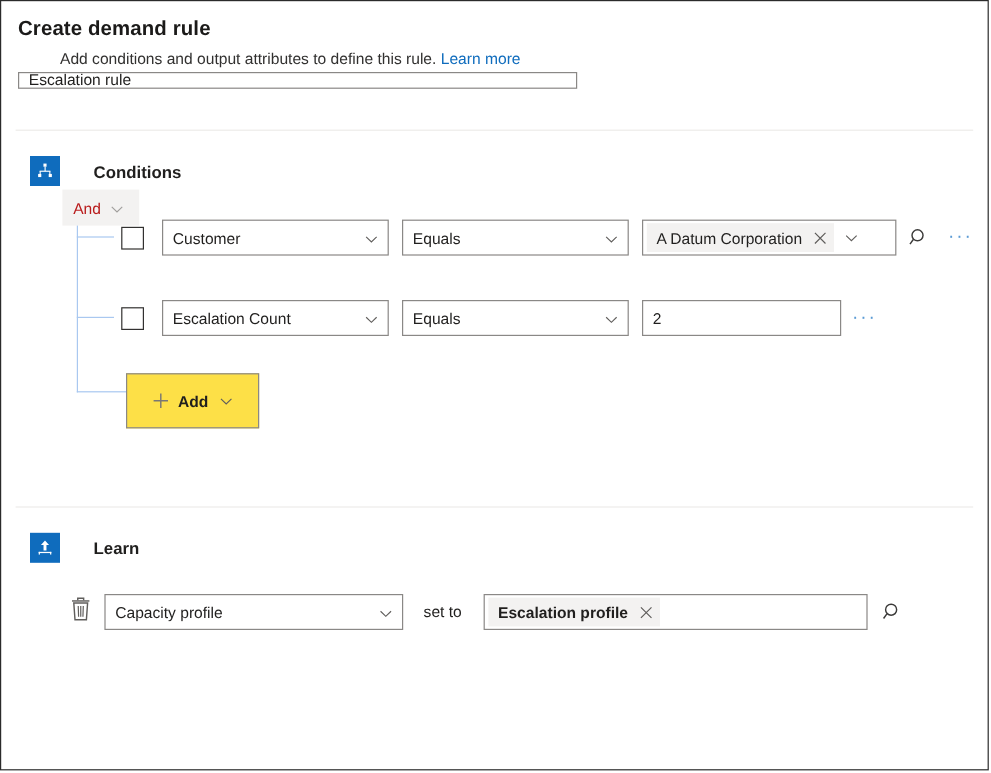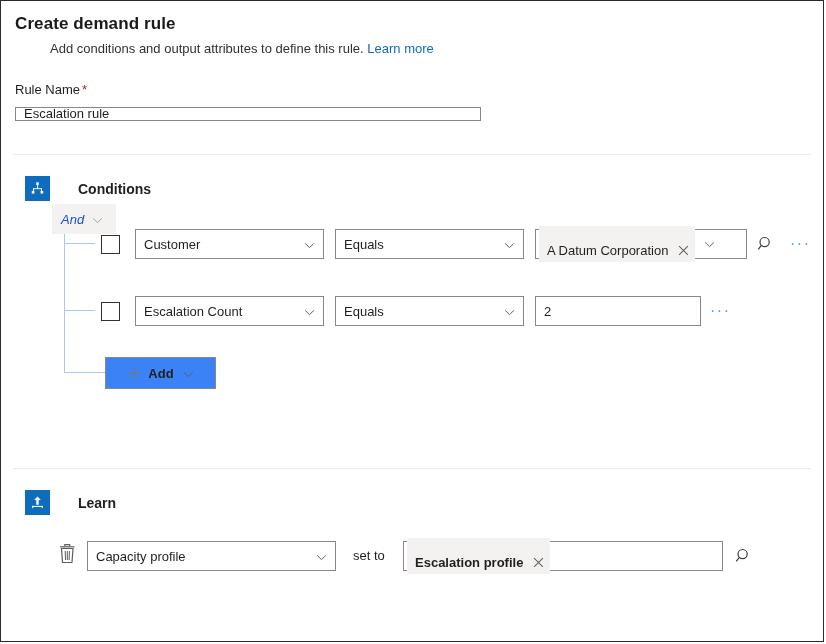--- a/index.html
+++ b/index.html
@@ -113,22 +113,21 @@
     background: #f3f2f1;
     display: flex;
     align-items: center;
     padding: 0 9px;
     box-sizing: border-box;
     cursor: pointer;
     user-select: none;
   }
   .and-box span {
     font-size: 13px;
-    color: #1d4ed8;
-    font-style: italic;
+    color: #b91c1c;
   }
   .and-box .chev { margin-left: 8px; }
 
   
   .tree-v {
     position: absolute;
     left: 63px;
     top: 33px;
     width: 1px;
     background: #a9c8f0;
@@ -192,21 +191,21 @@
     box-sizing: border-box;
     display: flex;
     align-items: center;
     padding: 0 3px 0 3px;
   }
   .chip {
     background: #f3f2f1;
     height: 24px;
     display: flex;
     align-items: center;
-    padding: 12px 6px 0 8px;
+    padding: 0 6px 0 8px;
     font-size: 13px;
     color: #201f1e;
     max-width: 100%;
     white-space: nowrap;
   }
   .chip.bold { font-weight: bold; }
   .chip .x {
     margin-left: 10px;
     color: #605e5c;
     cursor: pointer;
@@ -227,23 +226,23 @@
     letter-spacing: 1.5px;
     cursor: pointer;
     line-height: 1;
     user-select: none;
   }
 
   .add-btn {
     position: absolute;
     left: 104px;
     width: 111px;
-    height: 32px;
+    height: 46px;
     border: 1px solid #8a8886;
-    background: #3b82f6;
+    background: #fde047;
     box-sizing: border-box;
     display: flex;
     align-items: center;
     justify-content: center;
     cursor: pointer;
     user-select: none;
   }
   .add-btn .plus { color: #797775; margin-right: 7px; display: flex; }
   .add-btn .txt { font-size: 13px; font-weight: bold; color: #201f1e; }
   .add-btn .chev { margin-left: 9px; }
@@ -273,23 +272,20 @@
   
   <div class="header">
     <div class="page-title">Create demand rule</div>
     <div class="subtitle">
       <span>Add conditions and output attributes to define this rule.</span>
       <a class="link">Learn more</a>
     </div>
   </div>
 
   
-  <div class="field-label">
-    <span>Rule Name</span><span class="req">*</span>
-  </div>
   <input class="text-input" type="text" value="Escalation rule" style="">
 
   <div class="divider d1"></div>
 
   
   <div class="section-head">
     <span class="sec-icon">
       <svg width="15" height="15" viewBox="0 0 16 16">
         <rect x="6.6" y="1.4" width="2.8" height="2.8" fill="#ffffff"></rect>
         <rect x="7.6" y="4.2" width="1" height="4.0" fill="#ffffff"></rect>

